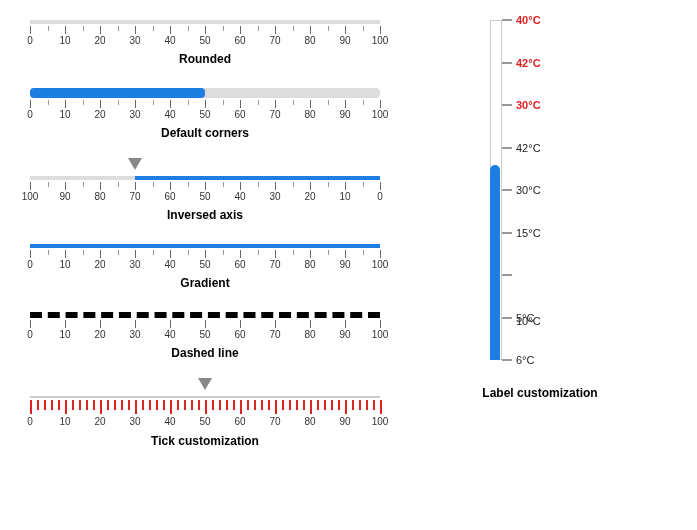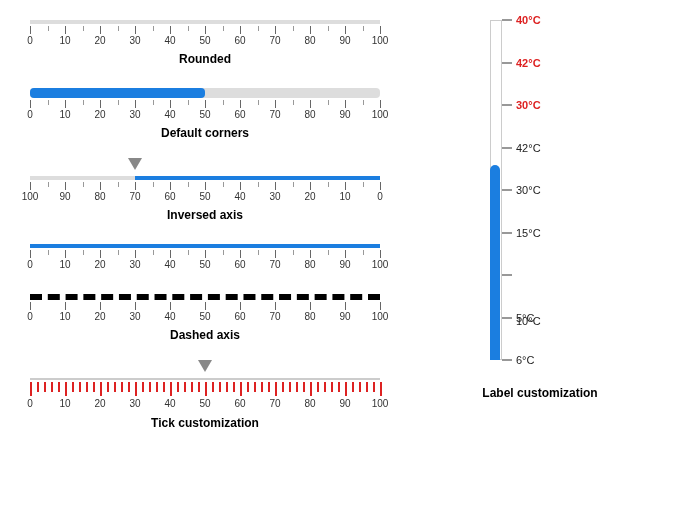--- a/index.html
+++ b/index.html
@@ -313,20 +313,21 @@
             <div class="minor" style="left: 87.5px;"></div>
             <div class="minor" style="left: 122.5px;"></div>
             <div class="minor" style="left: 157.5px;"></div>
             <div class="minor" style="left: 192.5px;"></div>
             <div class="minor" style="left: 227.5px;"></div>
             <div class="minor" style="left: 262.5px;"></div>
             <div class="minor" style="left: 297.5px;"></div>
             <div class="minor" style="left: 332.5px;"></div>
           </div>
       </div>
+      <div class="caption">Gradient</div>
     </div>
 
     <div class="gauge-block">
       <div class="hg">
         <div class="dashed-line"></div>
         <div class="ticks">
             <div class="major" style="left: 0px;"></div>
             <div class="lbl" style="left: 0px;">0</div>
             <div class="major" style="left: 35px;"></div>
             <div class="lbl" style="left: 35px;">10</div>
@@ -343,21 +344,21 @@
             <div class="major" style="left: 245px;"></div>
             <div class="lbl" style="left: 245px;">70</div>
             <div class="major" style="left: 280px;"></div>
             <div class="lbl" style="left: 280px;">80</div>
             <div class="major" style="left: 315px;"></div>
             <div class="lbl" style="left: 315px;">90</div>
             <div class="major" style="left: 350px;"></div>
             <div class="lbl" style="left: 350px;">100</div>
           </div>
       </div>
-      <div class="caption">Dashed axis</div>
+      <div class="caption">Dashed line</div>
     </div>
 
     <div class="gauge-block">
       <div class="hg">
         <div style="position:relative;height:14px">
           <div class="pointer" style="left:50%;top:-4px"></div>
         </div>
         <div class="track" style="height:2px;background:#ccc"></div>
         <div class="ticks red" style="height:30px">
             <div class="major" style="left: 0px;"></div>

